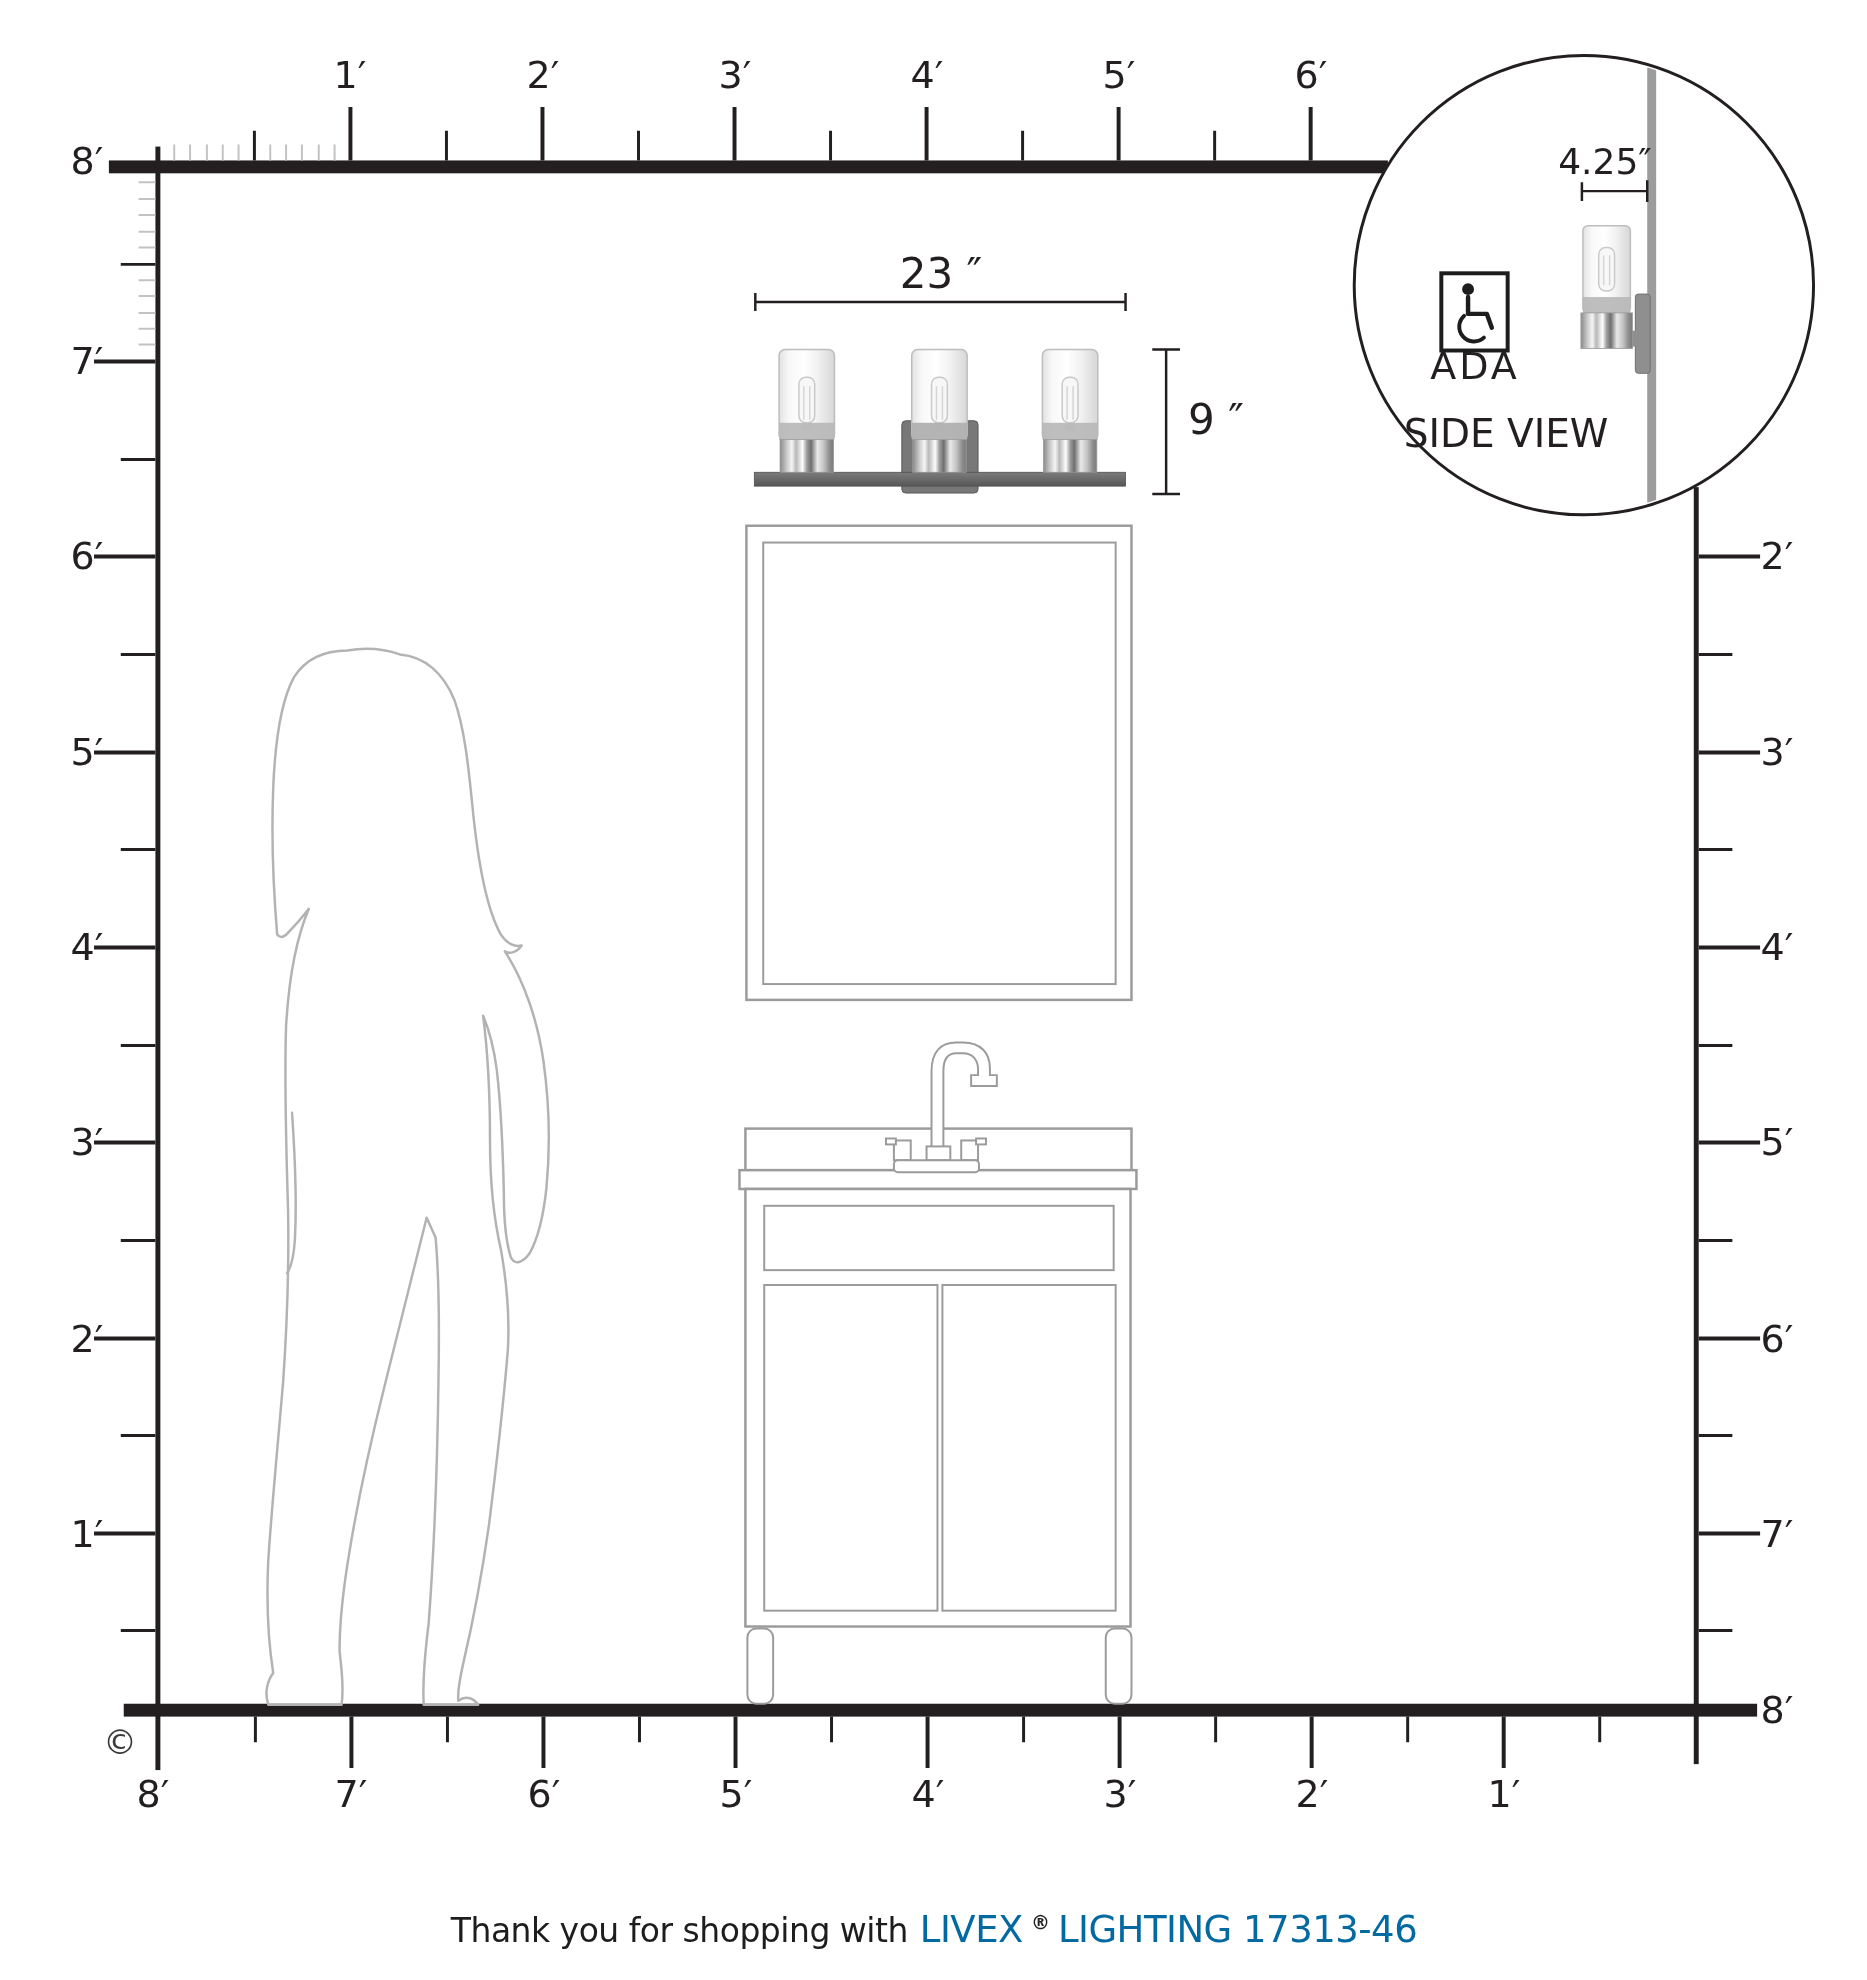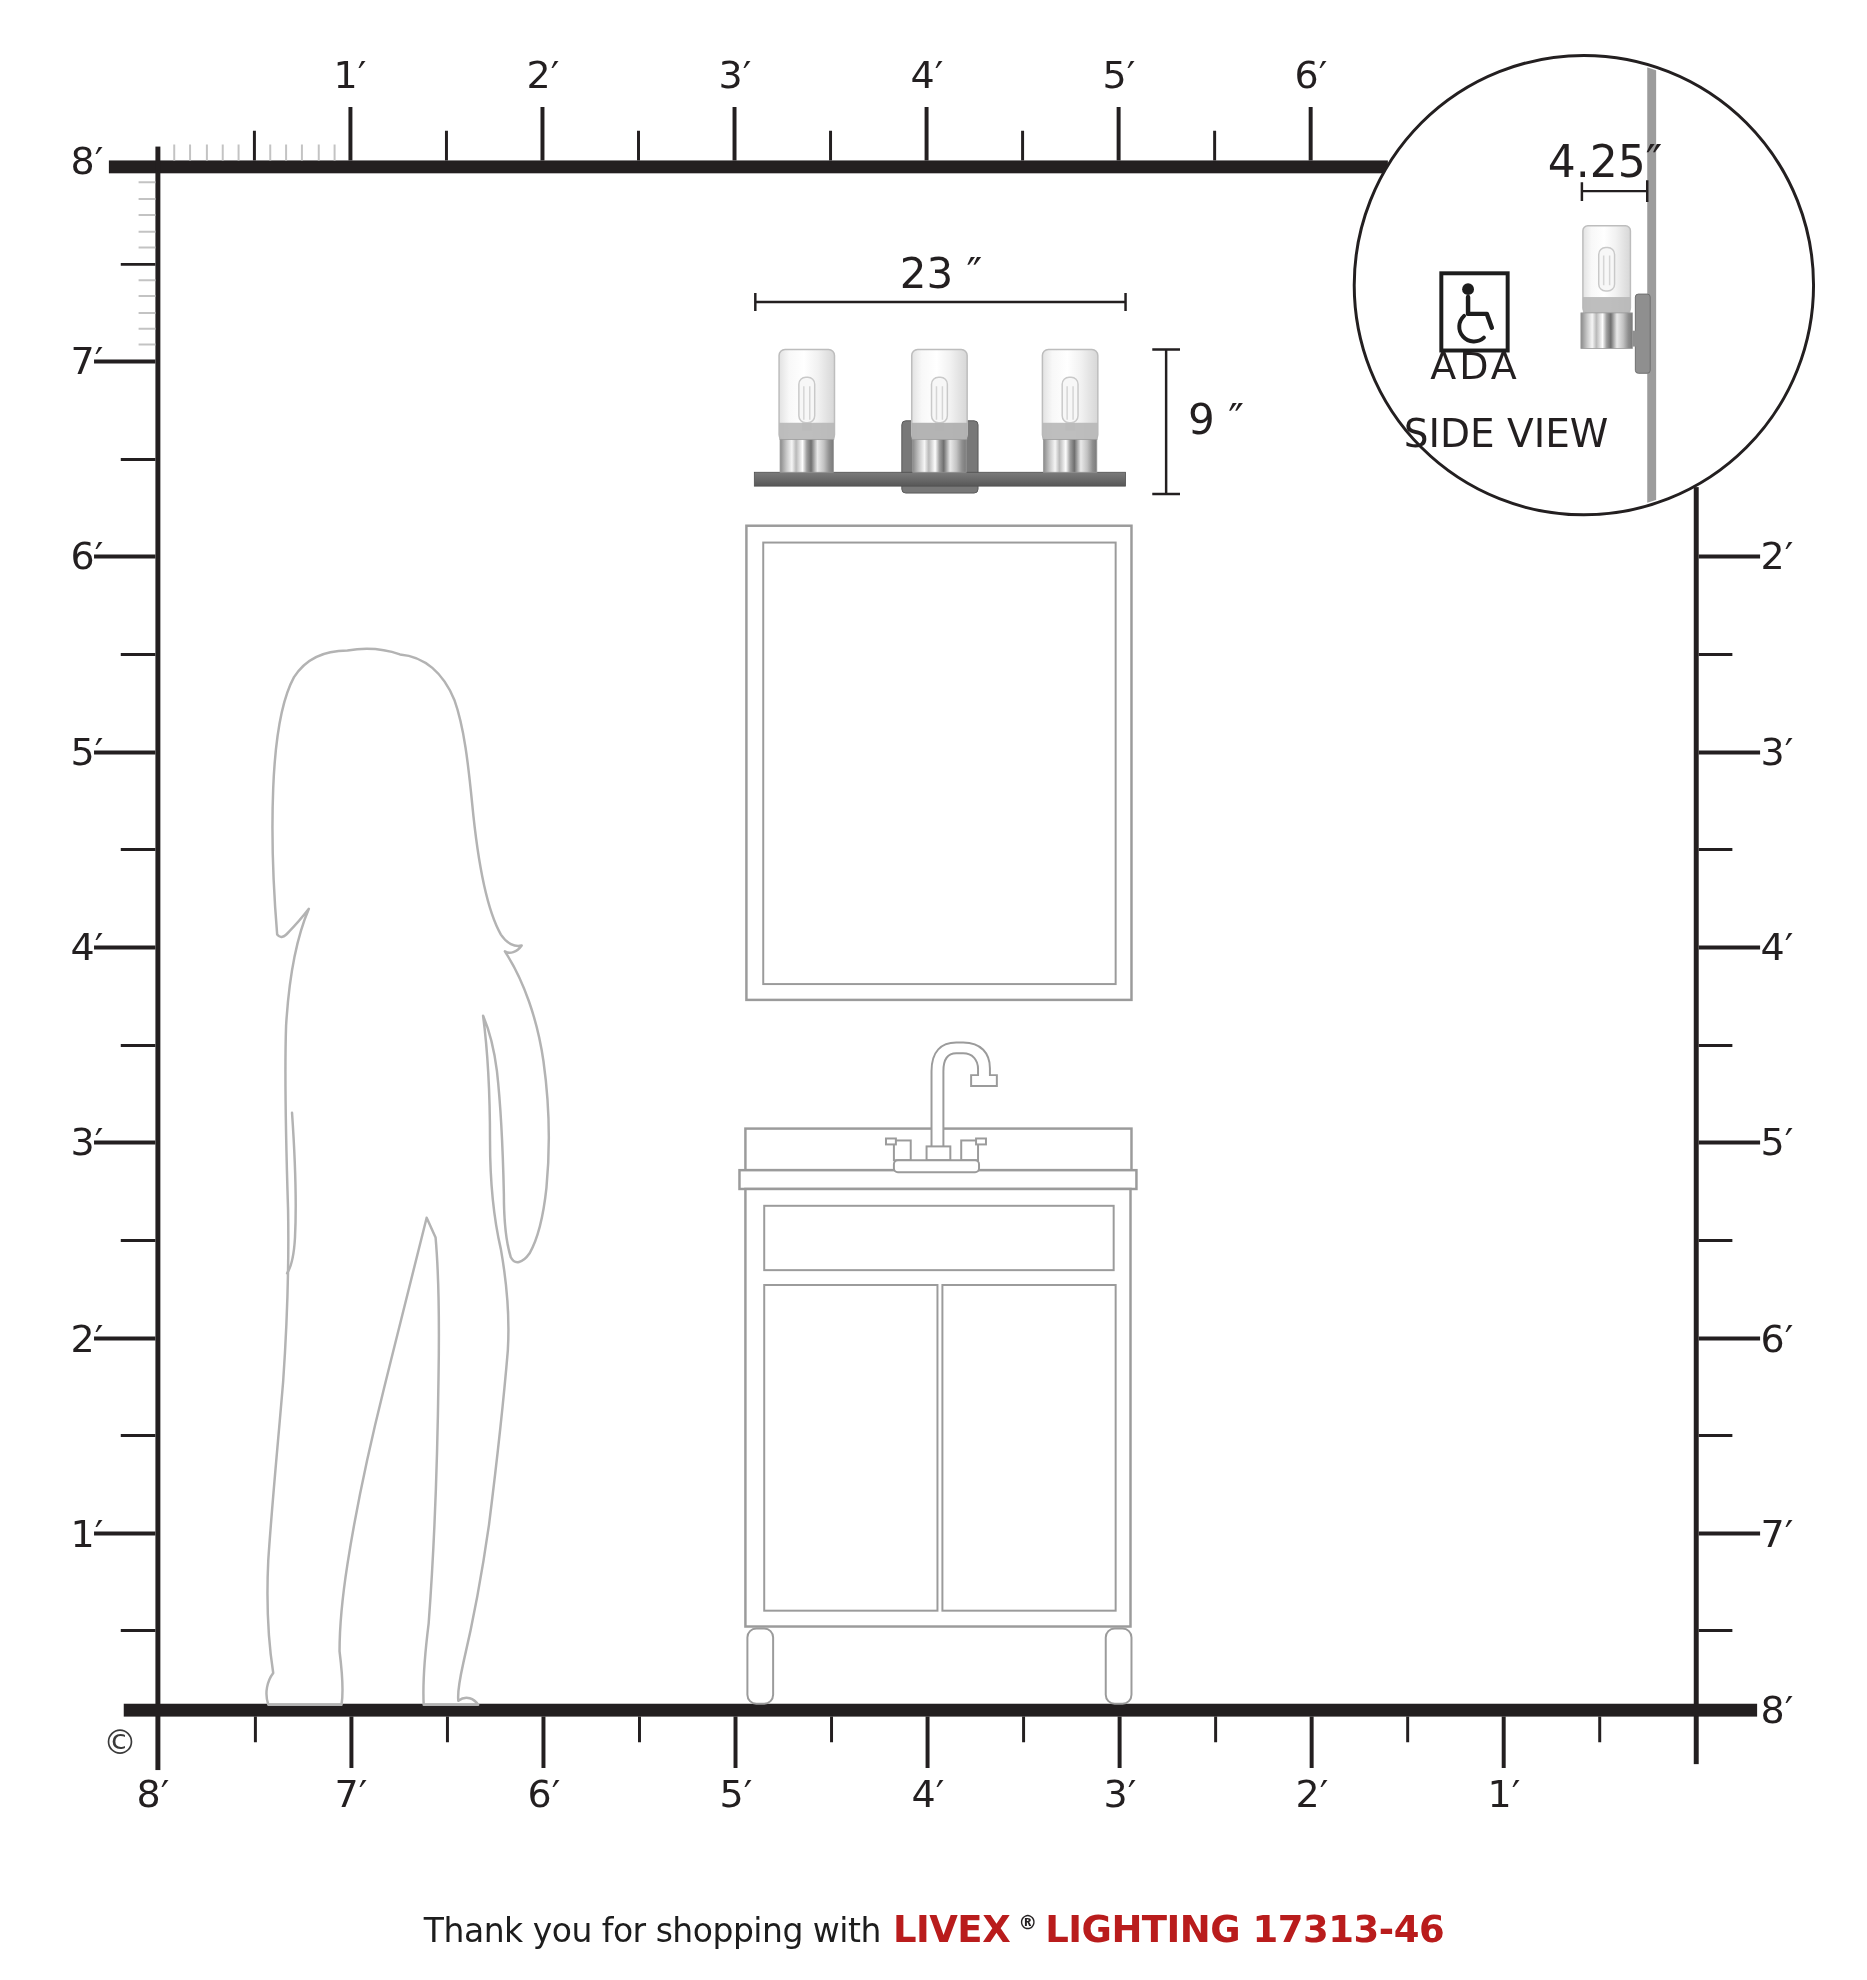--- a/index.html
+++ b/index.html
@@ -14,34 +14,34 @@
   .diagram-svg{position:absolute;left:0;top:0;}
   .lbl{
     position:absolute;
     transform:translate(-50%,-50%);
     font-size:38px;
     line-height:1;
     white-space:nowrap;
     color:#231f20;
   }
   .dim{font-size:42px;}
-  .depth{font-size:44px;}
+  .depth{font-size:36px;}
   .ada{font-size:38px;letter-spacing:3px;font-weight:500;}
   .sideview{font-size:39px;}
   .copyright{font-size:34px;color:#3a3a3a;}
   .footer{
     position:absolute;
     left:934px;top:1929px;
     transform:translate(-50%,-50%);
     display:flex;align-items:baseline;gap:12px;
     white-space:nowrap;
     text-align:center;
   }
   .f-light{font-size:33px;font-weight:400;letter-spacing:-0.5px;color:#1d1d1d;}
-  .f-bold{font-size:37px;font-weight:700;letter-spacing:-0.5px;color:#b91c1c;}
+  .f-bold{font-size:37px;font-weight:400;letter-spacing:-0.5px;color:#0369a1;}
   .f-reg{font-size:19px;font-weight:700;position:relative;top:-13px;margin:0 -4px;}
 </style>
 </head>
 <body>
 
 <div class="canvas">
 
 <svg class="diagram-svg" width="1867" height="1980" viewBox="0 0 1886 2000">
   <defs>
     <linearGradient id="glassGrad" x1="0" y1="0" x2="1" y2="0">

